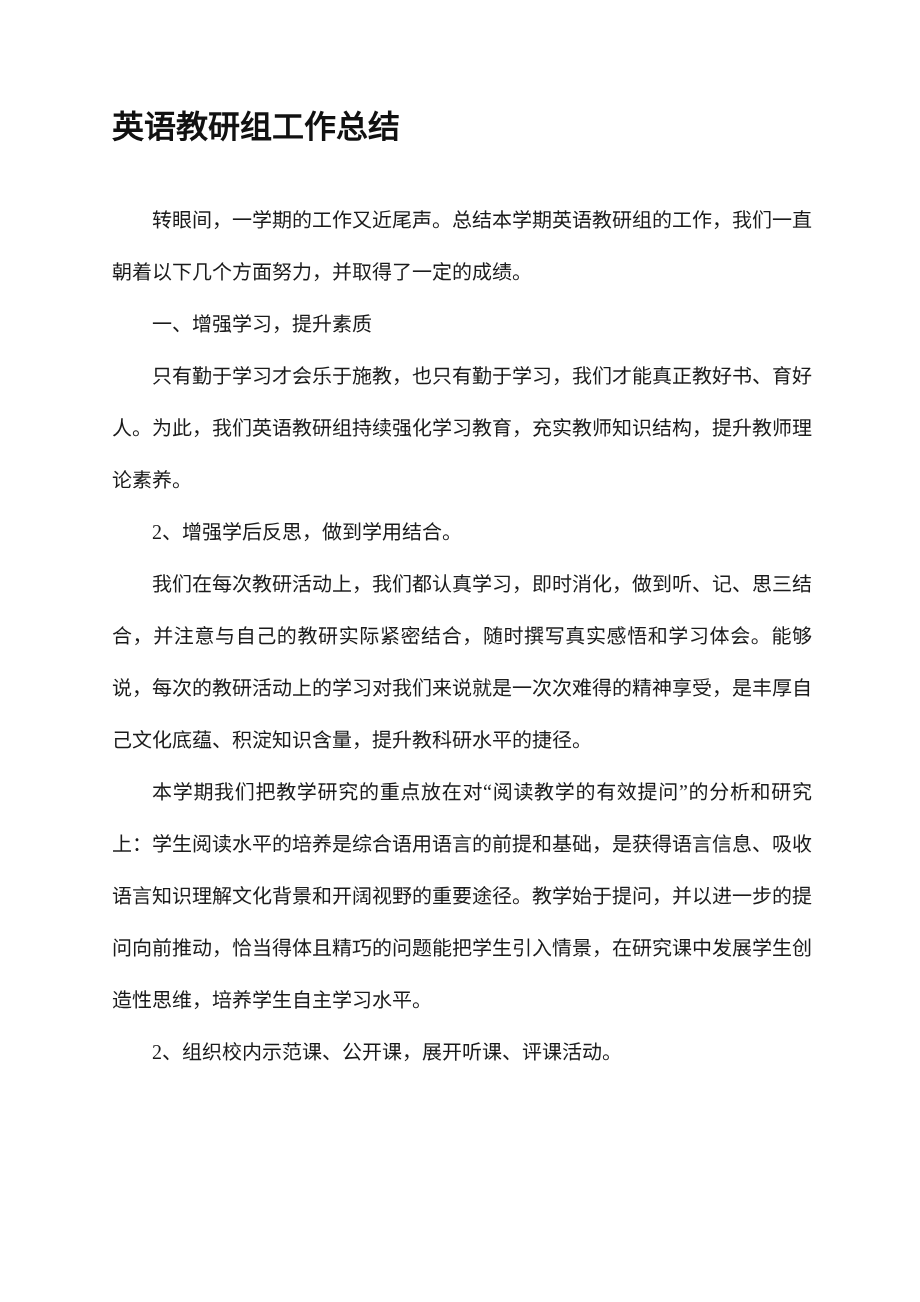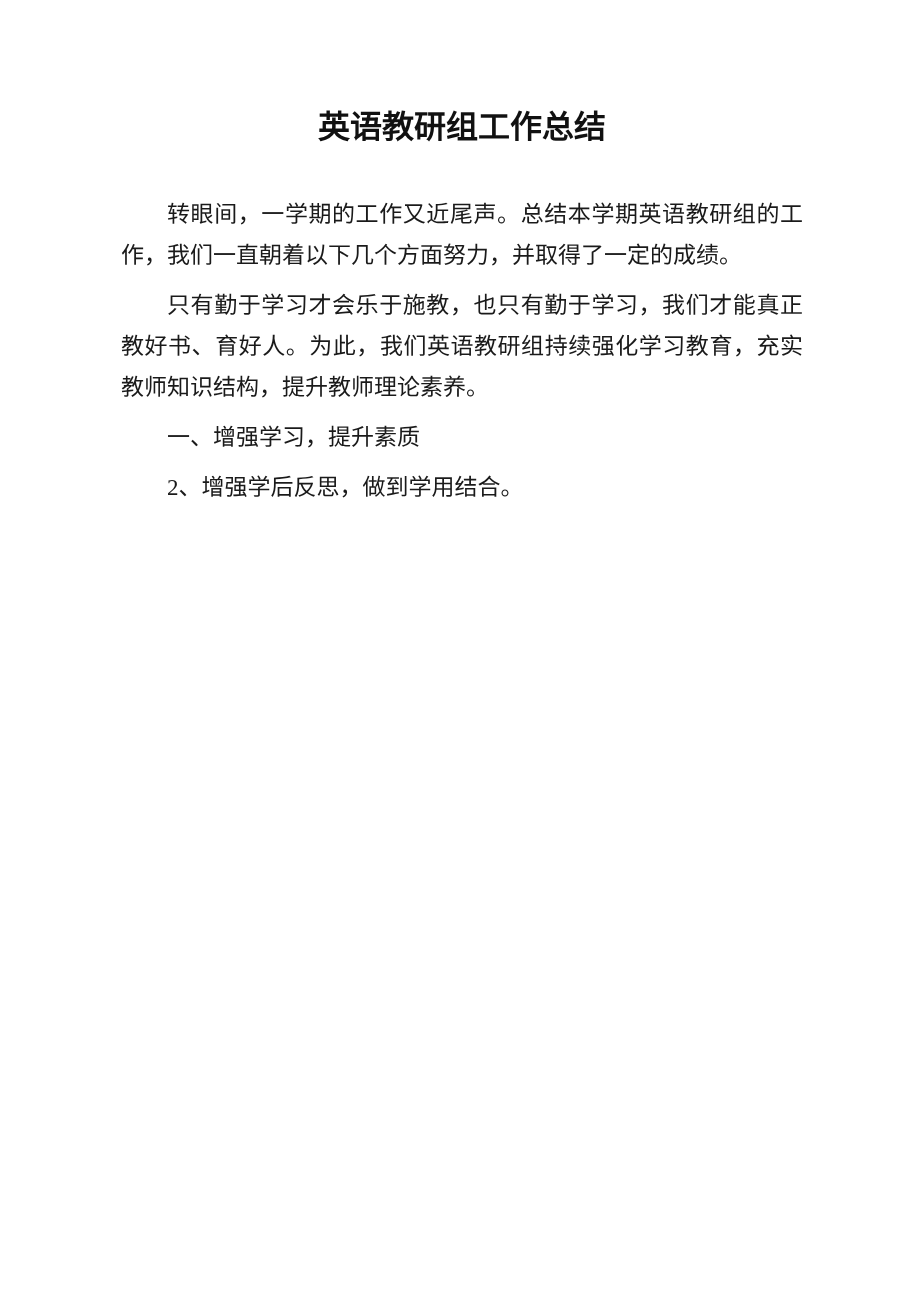--- a/index.html
+++ b/index.html
@@ -18,37 +18,39 @@
     color: #1a1a1a;
     font-family: "Liberation Serif", serif;
     padding: 104px 108px 0 112px;
     overflow: hidden;
   }
   .doc-title {
     margin: 0 0 44px 0;
     font-size: 32px;
     line-height: 46px;
     font-weight: 700;
-    text-align: center;
     color: #111111;
     white-space: nowrap;
   }
   .para {
-    margin: 9px;
-    font-size: 23px;
-    line-height: 41px;
+    margin: 0;
+    font-size: 20px;
+    line-height: 52px;
     text-align: justify;
     text-indent: 2em;
     word-break: normal;
     font-kerning: none;
   }
 </style>
 </head>
 <body>
 
 <div class="page">
   <h1 class="doc-title">英语教研组工作总结</h1>
 
   <p class="para">转眼间，一学期的工作又近尾声。总结本学期英语教研组的工作，我们一直朝着以下几个方面努力，并取得了一定的成绩。</p>
+  <p class="para">一、增强学习，提升素质</p>
   <p class="para">只有勤于学习才会乐于施教，也只有勤于学习，我们才能真正教好书、育好人。为此，我们英语教研组持续强化学习教育，充实教师知识结构，提升教师理论素养。</p>
-  <p class="para">一、增强学习，提升素质</p>
   <p class="para">2、增强学后反思，做到学用结合。</p>
+  <p class="para">我们在每次教研活动上，我们都认真学习，即时消化，做到听、记、思三结合，并注意与自己的教研实际紧密结合，随时撰写真实感悟和学习体会。能够说，每次的教研活动上的学习对我们来说就是一次次难得的精神享受，是丰厚自己文化底蕴、积淀知识含量，提升教科研水平的捷径。</p>
+  <p class="para">本学期我们把教学研究的重点放在对“阅读教学的有效提问”的分析和研究上：学生阅读水平的培养是综合语用语言的前提和基础，是获得语言信息、吸收语言知识理解文化背景和开阔视野的重要途径。教学始于提问，并以进一步的提问向前推动，恰当得体且精巧的问题能把学生引入情景，在研究课中发展学生创造性思维，培养学生自主学习水平。</p>
+  <p class="para">2、组织校内示范课、公开课，展开听课、评课活动。</p>
 </div>
 
 </body></html>

